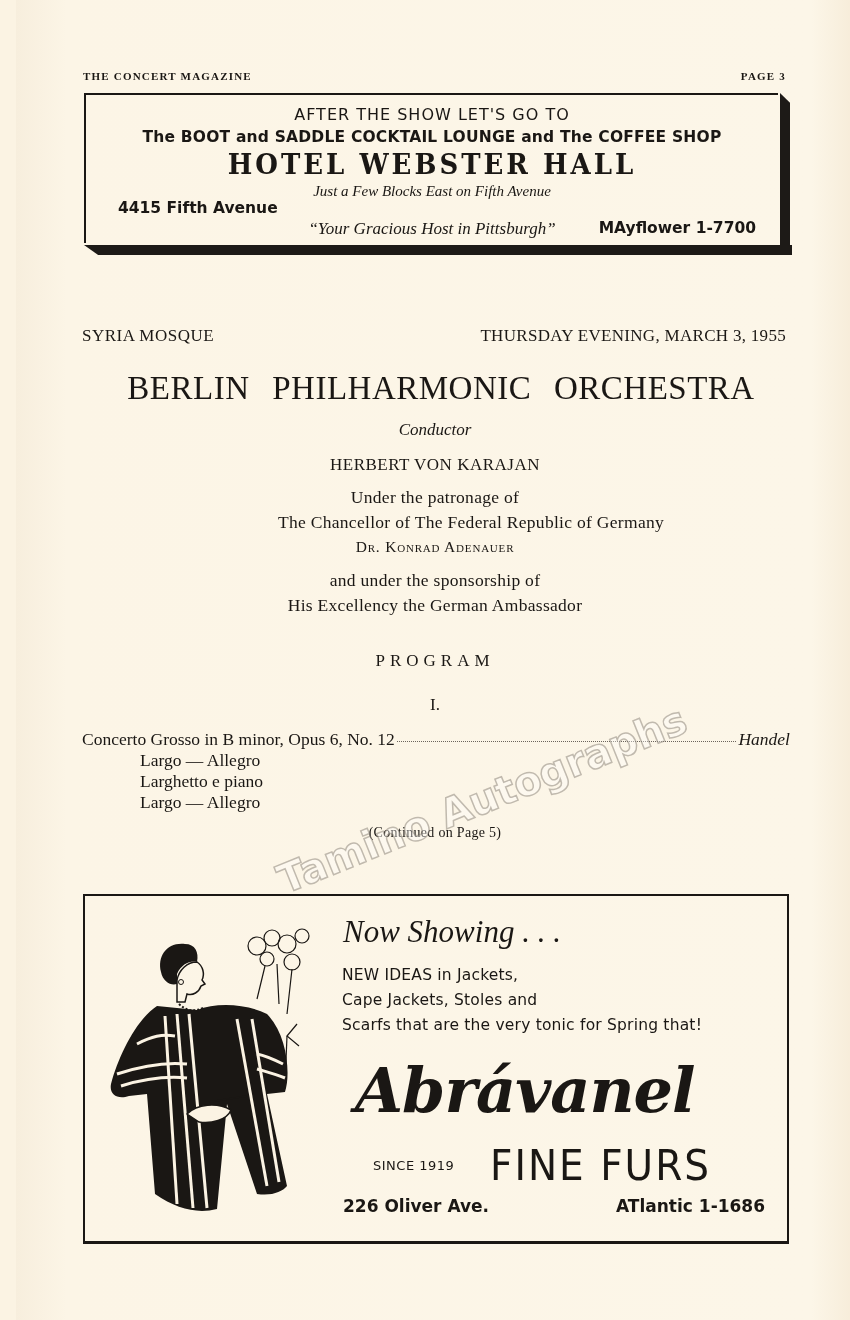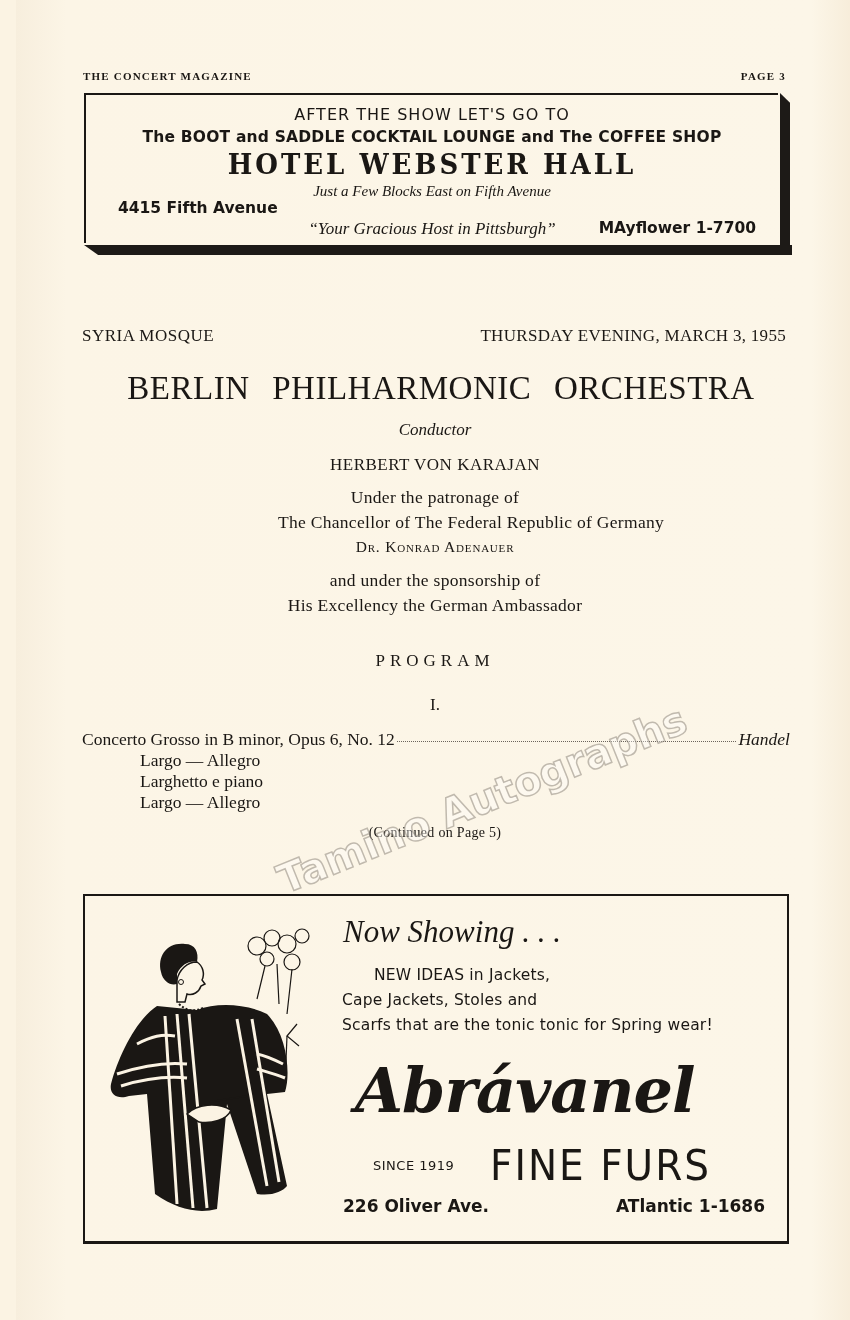--- a/index.html
+++ b/index.html
@@ -87,21 +87,21 @@
       border: 2px solid #1a1714; border-bottom-width: 3px; border-top-width: 2px; padding-left: 40px;
     }
     .now-showing {
       position: absolute; left: 258px; top: 18px; font-style: italic;
       font-size: 31px; font-family: "Liberation Serif", serif;
     }
     .fur-copy {
       position: absolute; left: 257px; font-family: "DejaVu Sans", sans-serif;
       font-size: 15.5px; letter-spacing: 0.2px;
     }
-    .fc1 { top: 70px; margin-left: 32px; }
+    .fc1 { top: 70px; }
     .fc2 { top: 95px; }
     .fc3 { top: 120px; }
     .brand {
       position: absolute; left: 270px; top: 158px;
       font-family: "DejaVu Serif", serif; font-style: italic; font-weight: bold;
       font-size: 62px; letter-spacing: -1px;
     }
     .since {
       position: absolute; left: 288px; top: 262px;
       font-family: "DejaVu Sans", sans-serif; font-size: 13px; letter-spacing: 0.5px; text-align: center;
@@ -206,21 +206,21 @@
           <path d="M150 145 C160 148 168 150 178 154"></path>
         <path d="M30 120 C45 112 55 110 68 112"></path>
       </g>
 
       <path d="M80 190 C90 180 110 178 124 186 C120 196 104 200 92 198 Z" fill="#fbf3e3" stroke="#1a1714" stroke-width="1.5"></path>
       <path d="M102 178 L140 172" stroke="#1a1714" stroke-width="1.5"></path>
     </svg>
     <div class="now-showing">Now Showing . . .</div>
     <div class="fur-copy fc1">NEW IDEAS in Jackets,</div>
     <div class="fur-copy fc2">Cape Jackets, Stoles and</div>
-    <div class="fur-copy fc3">Scarfs that are the tonic tonic for Spring wear!</div>
+    <div class="fur-copy fc3">Scarfs that are the very tonic for Spring that!</div>
     <div class="brand">Abrávanel</div>
     <div class="since">SINCE 1919</div>
     <div class="fine-furs">FINE FURS</div>
     <div class="fur-addr">226 Oliver Ave.</div>
     <div class="fur-phone">ATlantic 1-1686</div>
   </div>
 
   <div class="watermark">Tamino Autographs</div>
 </div>
 

